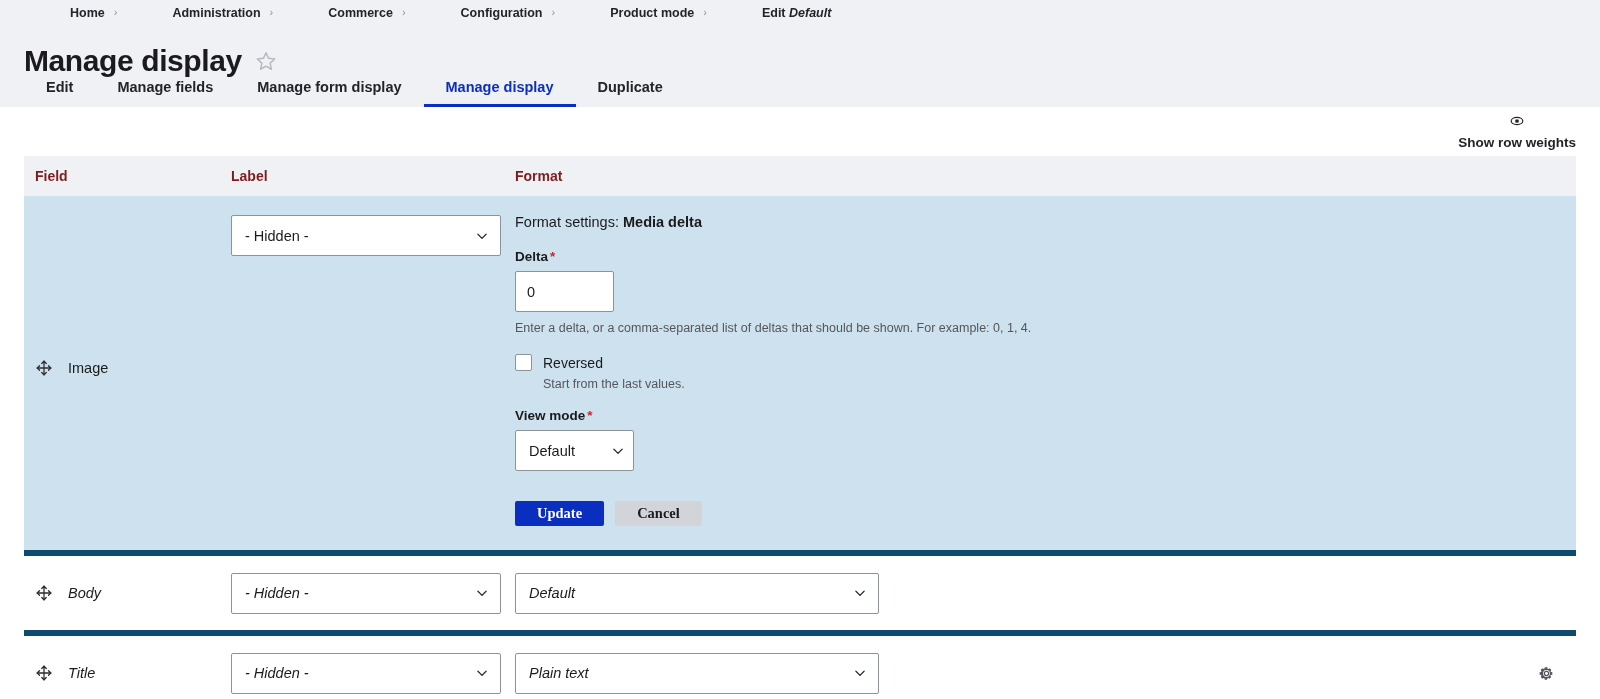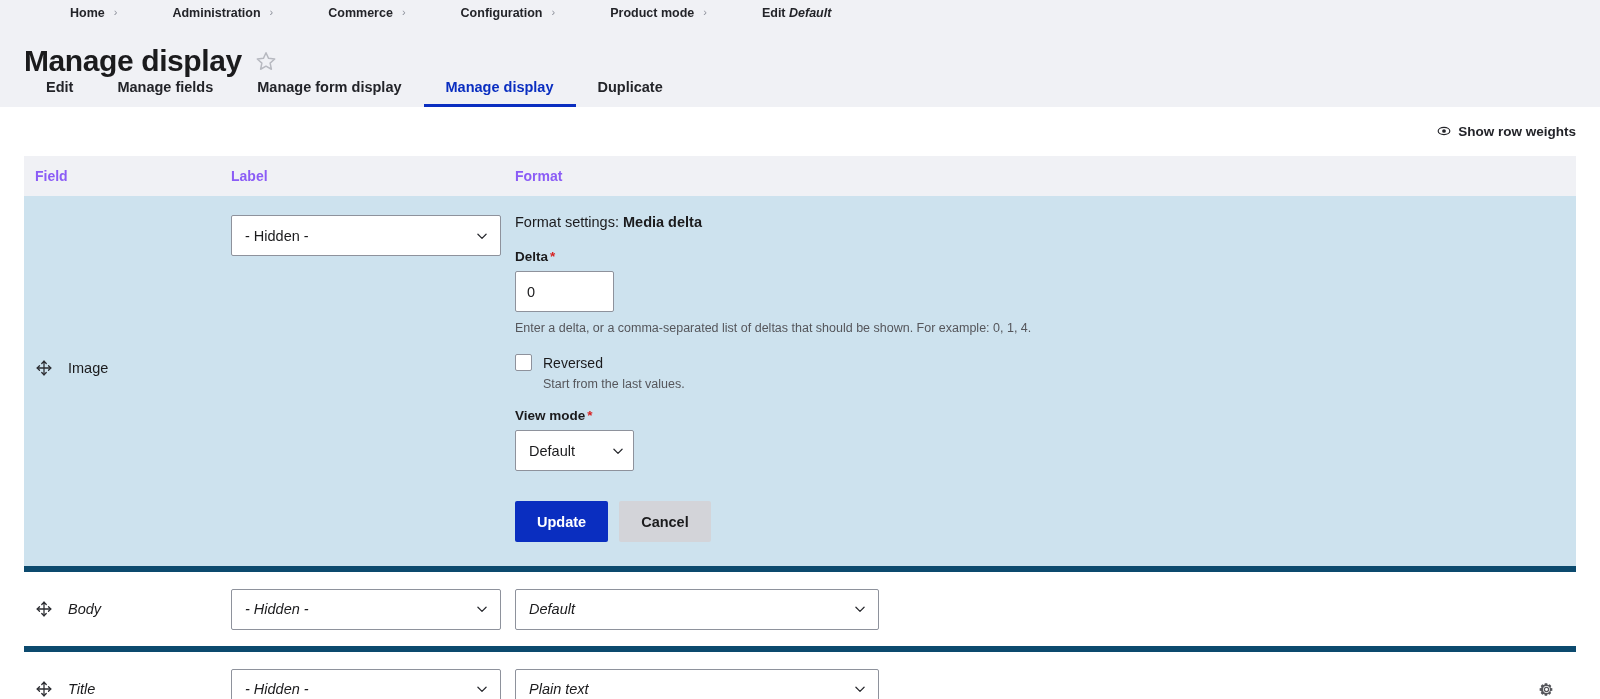--- a/index.html
+++ b/index.html
@@ -95,46 +95,47 @@
   }
   .row-weights {
     display: flex;
     justify-content: flex-end;
     align-items: center;
     height: 49px;
     padding-right: 0px;
   }
   .rw-link {
     display: inline-flex;
-    align-items: flex-start;
+    align-items: center;
     gap: 7px;
     font-size: 13.5px;
     font-weight: bold;
     color: #232429;
     cursor: pointer;
+    flex-direction: column;
   }
   .eye-icon {
     width: 14px; height: 14px;
     display: inline-flex;
     align-items: center; justify-content: center;
     color: #232429;
   }
 
   
   table.display-table {
     width: 1552px;
     border-collapse: collapse;
     table-layout: fixed;
   }
   table.display-table thead th {
     background: #f0f1f5;
     text-align: left;
     font-size: 14px;
     font-weight: bold;
-    color: #8b5cf6;
+    color: #7f1d1d;
     padding: 12px 0 12px 0;
     height: 38px;
     vertical-align: middle;
   }
   th.col-field   { width: 207px; padding-left: 11px !important; }
   th.col-label   { width: 284px; padding-left: 0 !important; }
   th.col-format  { width: 1061px; padding-left: 0 !important; }
 
   tbody tr.region-row > td {
     vertical-align: top;
@@ -244,26 +245,26 @@
     color: #55565b;
     margin: 6px 0 0 28px;
   }
   .viewmode-block { margin-top: 17px; }
   .btn-row {
     display: flex;
     gap: 11px;
     margin-top: 30px;
   }
   .btn {
-    height: 41px;
+    height: 25px;
     border: 0;
     border-radius: 2px;
     font-size: 14.5px;
     font-weight: bold;
-    font-family: Liberation Sans, sans-serif;
+    font-family: Liberation Serif, serif;
     cursor: pointer;
     padding: 0 22px;
   }
   .btn-primary { background: #0a2ec0; color: #ffffff; }
   .btn-secondary { background: #d3d4d9; color: #1b1b1d; }
 
   .row-inner {
     display: flex;
     align-items: center;
     min-height: 74px;

